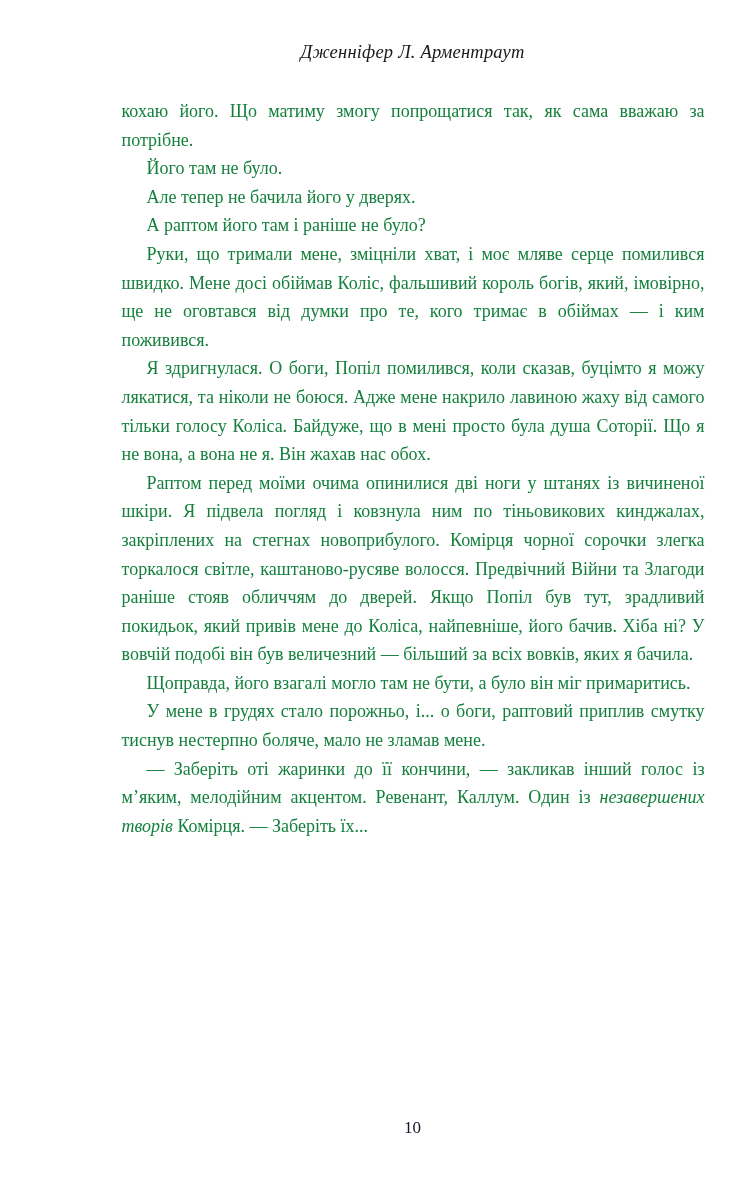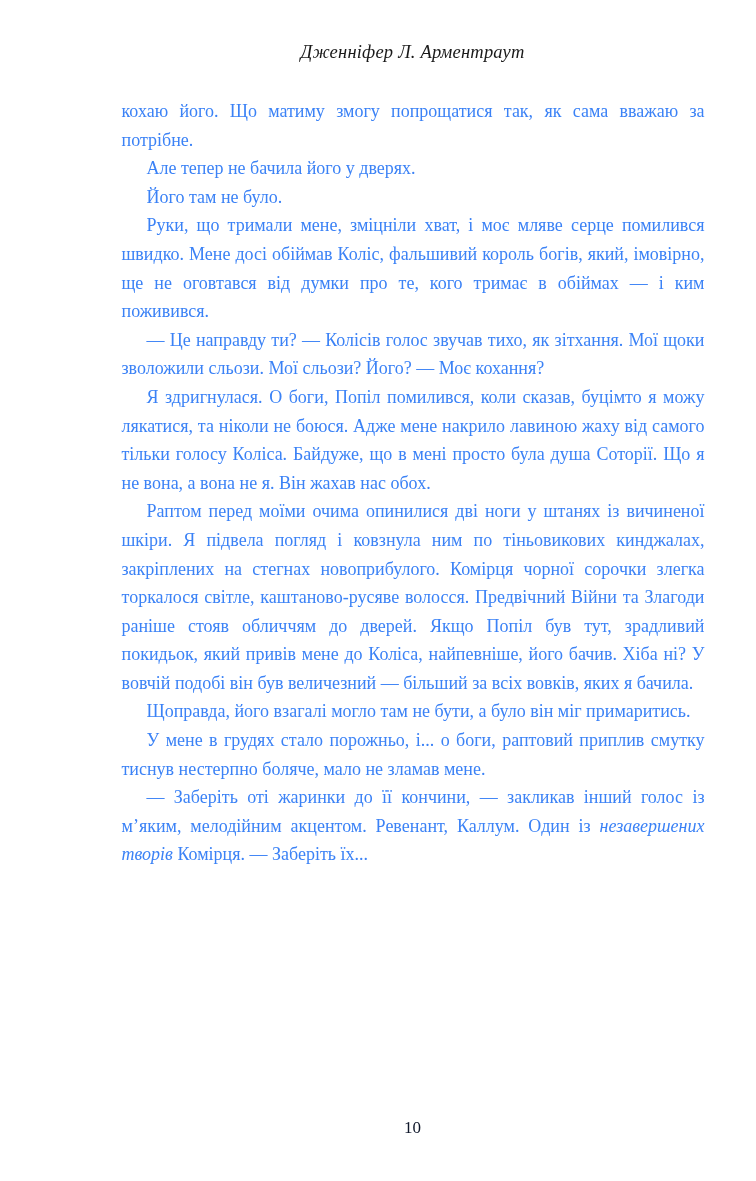--- a/index.html
+++ b/index.html
@@ -44,21 +44,21 @@
   .para {
     margin: 0;
     font-size: 18px;
     line-height: 28.6px;
     text-align: justify;
     text-justify: inter-word;
     text-indent: 25px;
     hyphens: manual;
     -webkit-hyphens: manual;
     word-spacing: 0px;
-    color: #3b82f6;
+    color: #15803d;
   }
   .para.no-indent {
     text-indent: 0;
   }
   .para em {
     font-style: italic;
   }
 
   
   .folio {
@@ -73,24 +73,24 @@
 </style>
 </head>
 <body>
 
 <div class="page" style="background: rgb(255, 255, 255); color: rgb(0, 0, 0);">
 
   <div class="running-header">Дженніфер Л. Арментраут</div>
 
   <div class="text-block">
       <p class="para no-indent">кохаю його. Що матиму змогу попрощатися так, як сама вважаю за потрібне.</p>
+      <p class="para">Його там не було.</p>
       <p class="para">Але тепер не бачила його у дверях.</p>
-      <p class="para">Його там не було.</p>
+      <p class="para">А раптом його там і раніше не було?</p>
       <p class="para">Руки, що тримали мене, зміцніли хват, і моє мляве серце помилився швидко. Мене досі обіймав Коліс, фальшивий король богів, який, імовірно, ще не оговтався від думки про те, кого тримає в обіймах — і ким поживився.</p>
-      <p class="para">— Це направду ти? — Колісів голос звучав тихо, як зітхання. Мої щоки зволожили сльози. Мої сльози? Його? — Моє кохання?</p>
       <p class="para">Я здригнулася. О боги, Попіл помилився, коли сказав, буцімто я можу лякатися, та ніколи не боюся. Адже мене накрило лавиною жаху від самого тільки голосу Коліса. Байдуже, що в мені просто була душа Соторії. Що я не вона, а вона не я. Він жахав нас обох.</p>
       <p class="para">Раптом перед моїми очима опинилися дві ноги у штанях із вичиненої шкіри. Я підвела погляд і ковзнула ним по тіньовикових кинджалах, закріплених на стегнах новоприбулого. Комірця чорної сорочки злегка торкалося світле, каштаново-русяве волосся. Предвічний Війни та Злагоди раніше стояв обличчям до дверей. Якщо Попіл був тут, зрадливий покидьок, який привів мене до Коліса, найпевніше, його бачив. Хіба ні? У вовчій подобі він був величезний — більший за всіх вовків, яких я бачила.</p>
       <p class="para">Щоправда, його взагалі могло там не бути, а було він міг примаритись.</p>
       <p class="para">У мене в грудях стало порожньо, і... о боги, раптовий приплив смутку тиснув нестерпно боляче, мало не зламав мене.</p>
       <p class="para"><span>— Заберіть оті жаринки до її кончини, — закликав інший голос із м’яким, мелодійним акцентом. Ревенант, Каллум. Один із </span><em>незавершених творів</em><span> Комірця. — Заберіть їх...</span></p>
     </div>
 
   <div class="folio">10</div>
 
 </div>

